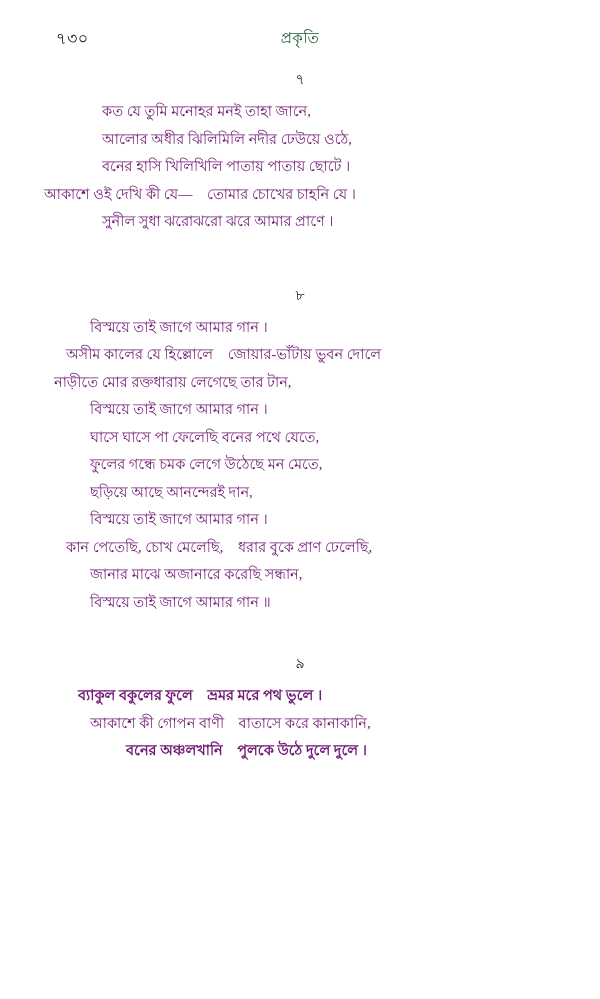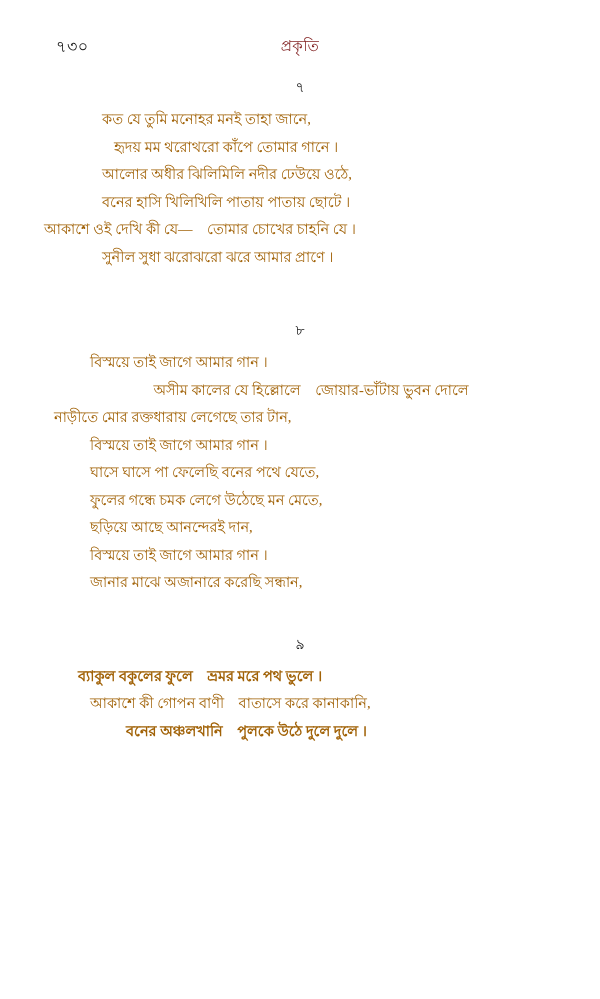--- a/index.html
+++ b/index.html
@@ -13,21 +13,21 @@
     font-family: "Liberation Serif", "DejaVu Serif", serif;
     color: #111111;
     position: relative;
     overflow: hidden;
   }
   .page {
     width: 600px;
     height: 999px;
     position: relative;
     box-sizing: border-box;
-    padding: 28px 44px 20px 44px;
+    padding: 20px 44px 20px 44px;
   }
   .header {
     position: relative;
     height: 34px;
     margin-bottom: 6px;
   }
   .page-number {
     position: absolute;
     left: 12px;
     top: 6px;
@@ -35,91 +35,92 @@
     letter-spacing: 0.5px;
     color: #111;
   }
   .book-title {
     position: absolute;
     left: 0;
     right: 0;
     top: 6px;
     text-align: center;
     font-size: 15px;
-    color: #7f1d1d;
+    color: #14532d;
     letter-spacing: 0.5px;
   }
   .poem {
     margin-top: 10px;
   }
   .poem-number {
     text-align: center;
     font-size: 14px;
     margin: 14px 0 12px 0;
     color: #111;
   }
   .stanza {
     margin: 0 0 0 0;
   }
   .line {
     font-size: 14.5px;
     line-height: 1.0;
     margin: 0 0 13px 0;
     white-space: pre;
-    color: #a16207;
+    color: #701a75;
   }
   .poem7 .line { text-align: left; }
   .spacer-lg { height: 28px; }
   .spacer-md { height: 16px; }
   
   .i0  { padding-left: 0px; }
   .i1  { padding-left: 10px; }
-  .i2  { padding-left: 22px; text-align: center; }
+  .i2  { padding-left: 22px; }
   .i3  { padding-left: 34px; font-weight: bold; }
   .i4  { padding-left: 46px; }
   .i5  { padding-left: 58px; }
   .i6  { padding-left: 70px; }
   .i7  { padding-left: 82px; font-weight: bold; }
 </style>
 </head>
 <body>
 
 <div class="page">
 
   <div class="header">
     <div class="page-number">৭৩০</div>
     <div class="book-title">প্রকৃতি</div>
   </div>
 
   <div class="poem poem7">
     <div class="poem-number">৭</div>
     <div class="stanza">
       <div class="line i5">কত যে তুমি মনোহর মনই তাহা জানে,</div>
-      <div class="line i6">হৃদয় মম থরোথরো কাঁপে তোমার গানে ।</div>
       <div class="line i5">আলোর অধীর ঝিলিমিলি নদীর ঢেউয়ে ওঠে,</div>
       <div class="line i5">বনের হাসি খিলিখিলি পাতায় পাতায় ছোটে ।</div>
       <div class="line i0">আকাশে ওই দেখি কী যে—    তোমার চোখের চাহনি যে ।</div>
       <div class="line i5">সুনীল সুধা ঝরোঝরো ঝরে আমার প্রাণে ।</div>
     </div>
   </div>
 
   <div class="spacer-lg"></div>
 
   <div class="poem poem8">
     <div class="poem-number">৮</div>
     <div class="stanza">
       <div class="line i4">বিস্ময়ে তাই জাগে আমার গান ।</div>
       <div class="line i2">অসীম কালের যে হিল্লোলে    জোয়ার-ভাঁটায় ভুবন দোলে</div>
       <div class="line i1">নাড়ীতে মোর রক্তধারায় লেগেছে তার টান,</div>
       <div class="line i4">বিস্ময়ে তাই জাগে আমার গান ।</div>
       <div class="line i4">ঘাসে ঘাসে পা ফেলেছি বনের পথে যেতে,</div>
       <div class="line i4">ফুলের গন্ধে চমক লেগে উঠেছে মন মেতে,</div>
       <div class="line i4">ছড়িয়ে আছে আনন্দেরই দান,</div>
       <div class="line i4">বিস্ময়ে তাই জাগে আমার গান ।</div>
+      <div class="line i2">কান পেতেছি, চোখ মেলেছি,    ধরার বুকে প্রাণ ঢেলেছি,</div>
       <div class="line i4">জানার মাঝে অজানারে করেছি সন্ধান,</div>
+      <div class="line i4">বিস্ময়ে তাই জাগে আমার গান ॥</div>
     </div>
   </div>
 
   <div class="spacer-md"></div>
 
   <div class="poem poem9">
     <div class="poem-number">৯</div>
     <div class="stanza">
       <div class="line i3">ব্যাকুল বকুলের ফুলে    ভ্রমর মরে পথ ভুলে ।</div>
       <div class="line i4">আকাশে কী গোপন বাণী    বাতাসে করে কানাকানি,</div>

